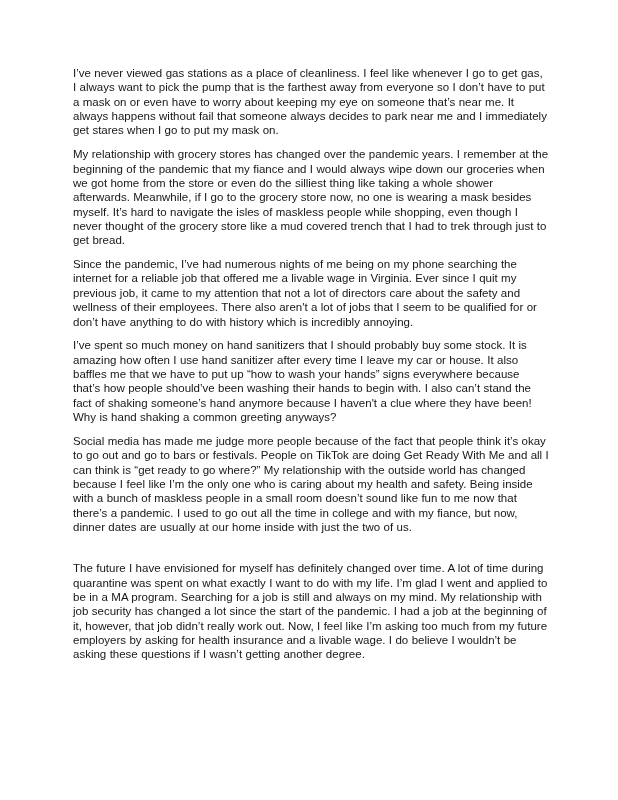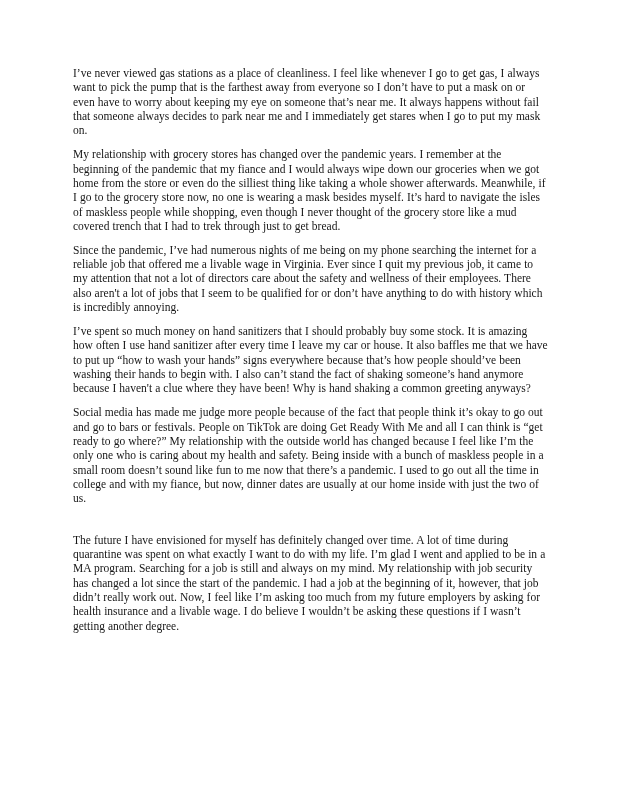--- a/index.html
+++ b/index.html
@@ -6,21 +6,21 @@
     margin: 0;
     padding: 0;
     background: #ffffff;
   }
   .page {
     position: relative;
     width: 618px;
     height: 800px;
     background: #ffffff;
     overflow: hidden;
-    font-family: Liberation Serif, serif;
+    font-family: Liberation Sans, sans-serif;
   }
   .text-column {
     position: absolute;
     left: 73px;
     top: 66px;
     width: 476px;
     color: #161616;
     font-size: 11.5px;
     line-height: 14.35px;
     text-align: left;

